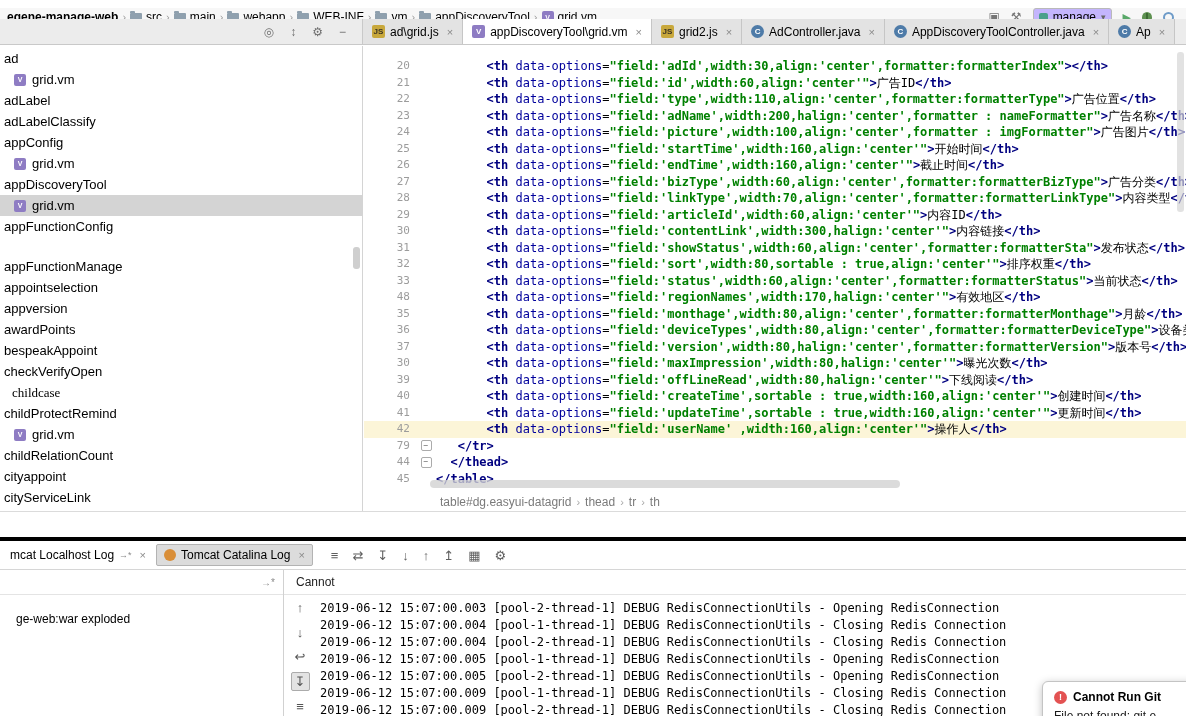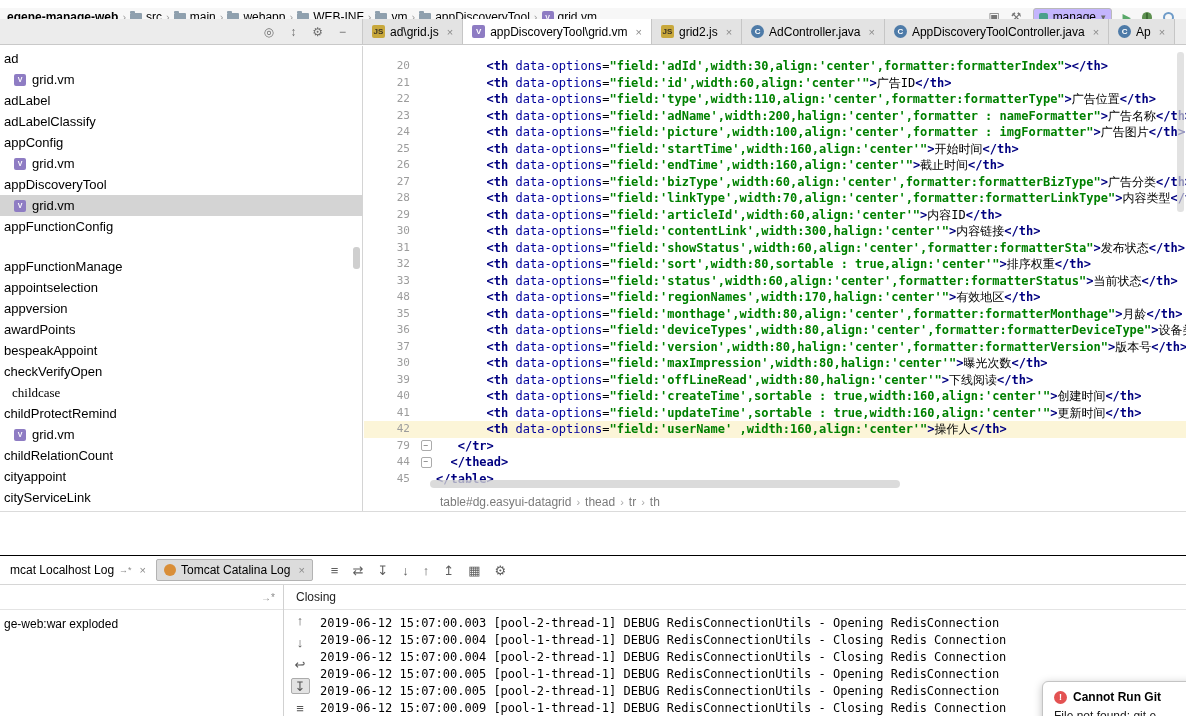--- a/index.html
+++ b/index.html
@@ -66,36 +66,36 @@
   .tk-str{color:#008000;font-weight:bold;}
   .editor-vscroll{position:absolute;right:2px;top:6px;width:7px;height:160px;background:#D5D5D5;border-radius:3px;opacity:.7;}
   .editor-hscroll{position:absolute;left:66px;top:434px;width:470px;height:8px;background:#D2D2D2;border-radius:4px;opacity:.8;}
   
   .ecrumbs{position:absolute;left:364px;top:492px;right:0;height:19px;display:flex;align-items:center;
     padding-left:73px;color:#7A7A7A;background:#fff;}
   .ecrumb{padding:0 3px;}
   .ecrumb-sep{color:#A8A8A8;margin:0 2px;font-size:11px;}
   .hline{position:absolute;left:0;top:511px;right:0;height:1px;background:#DBDBDB;}
   
-  .run-panel{position:absolute;left:0;top:537px;right:0;bottom:0;background:#fff;border-top:1px solid #000000;box-sizing:border-box;margin-top:18px;}
+  .run-panel{position:absolute;left:0;top:537px;right:0;bottom:0;background:#fff;border-top:4px solid #000000;box-sizing:border-box;}
   .run-header{height:29px;display:flex;align-items:center;border-bottom:1px solid #D6D6D6;box-sizing:border-box;}
   #run-tabs{display:flex;align-items:center;}
   .rtab{display:flex;align-items:center;gap:5px;padding:3px 7px;margin-left:3px;white-space:nowrap;}
   .rtab.selected{background:#DCDCDC;border:1px solid #B3B3B3;border-radius:2px;}
   .ic-tomcat{width:12px;height:12px;border-radius:50%;background:#D98E38;display:inline-block;flex:none;}
   .rtab-suffix{color:#8A8A8A;font-size:9px;}
   #run-icons{display:flex;align-items:center;gap:14px;margin-left:18px;color:#5E5E5E;font-size:13px;}
   .ricon{line-height:1;}
   .run-sub{height:25px;position:relative;border-bottom:1px solid #E4E4E4;box-sizing:border-box;}
   .sub-left{position:absolute;left:0;top:0;width:283px;height:100%;display:flex;align-items:center;
     justify-content:flex-end;padding-right:8px;box-sizing:border-box;color:#8A8A8A;font-size:10px;}
   .sub-right{position:absolute;left:284px;top:0;right:0;height:100%;display:flex;align-items:center;padding-left:12px;color:#222;}
   .run-vdiv{position:absolute;left:283px;top:29px;bottom:0;width:1px;background:#D1D1D1;}
   .run-body{position:absolute;left:0;top:55px;right:0;bottom:0;}
-  .deploy-tree{position:absolute;left:0;top:0;width:283px;bottom:0;padding:6px 4px;box-sizing:border-box;white-space:nowrap;}
+  .deploy-tree{position:absolute;left:12px;top:0;width:283px;bottom:0;padding:16px 4px;box-sizing:border-box;white-space:nowrap;}
   #console-toolbar{position:absolute;left:287px;top:2px;width:26px;bottom:0;display:flex;flex-direction:column;
     align-items:center;gap:6px;color:#555;font-size:13px;}
   .cicon{width:19px;height:19px;display:flex;align-items:center;justify-content:center;line-height:1;}
   .cicon.active{background:#E3E3E3;border:1px solid #ABABAB;border-radius:2px;box-sizing:border-box;}
   #console-lines{position:absolute;left:320px;top:4px;right:0;bottom:0;overflow:hidden;}
   .logline{font-family:"DejaVu Sans Mono",monospace;font-size:12px;line-height:17px;white-space:pre;}
   
   .notif{position:absolute;left:1042px;top:681px;width:210px;height:70px;background:#FFFFFF;
     border:1px solid #C4C4C4;border-radius:6px;box-shadow:0 2px 8px rgba(0,0,0,.25);
     padding:8px 11px;box-sizing:border-box;}
@@ -348,21 +348,21 @@
         <span class="ricon">↥</span>
         <span class="ricon">▦</span>
         <span class="ricon">⚙</span>
       </div>
   </div>
   <div class="run-sub">
     <div class="sub-left">
       <span>→*</span>
     </div>
     <div class="sub-right">
-      <span>Closing</span>
+      <span>Cannot</span>
     </div>
   </div>
   <div class="run-vdiv"></div>
   <div class="run-body">
     <div class="deploy-tree">
       <span>ge-web:war exploded</span>
     </div>
     <div id="console-toolbar">
         <span class="cicon">↑</span>
         <span class="cicon">↓</span>

